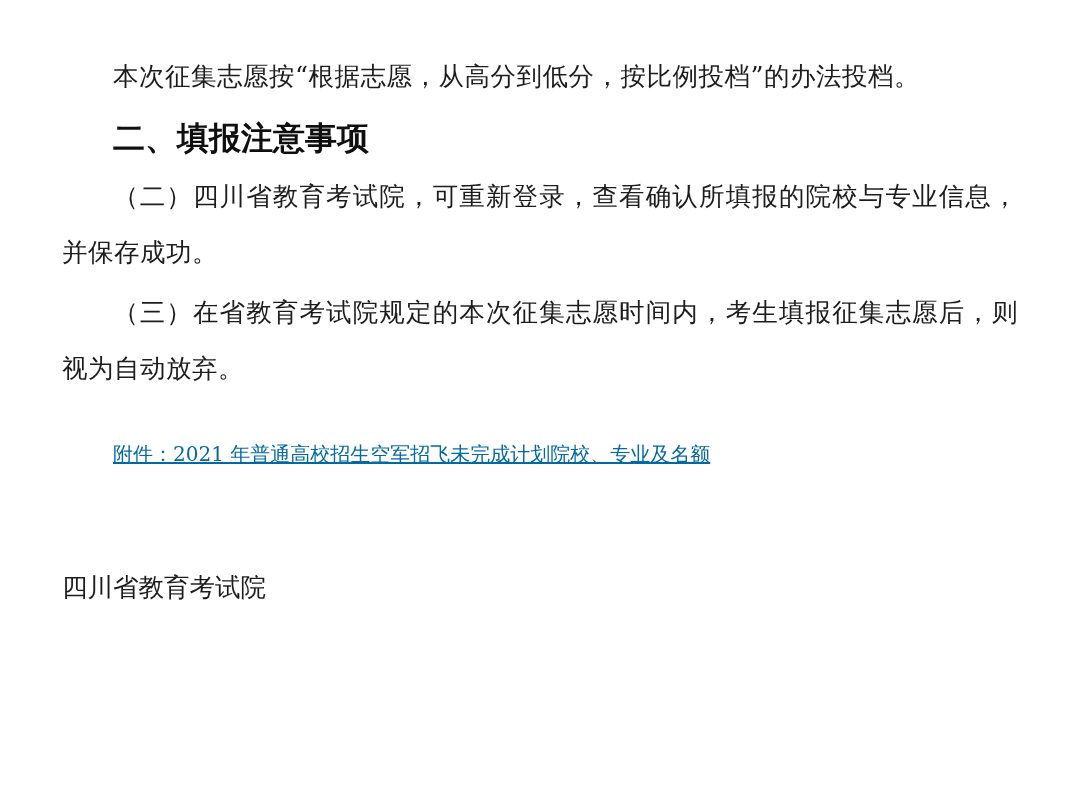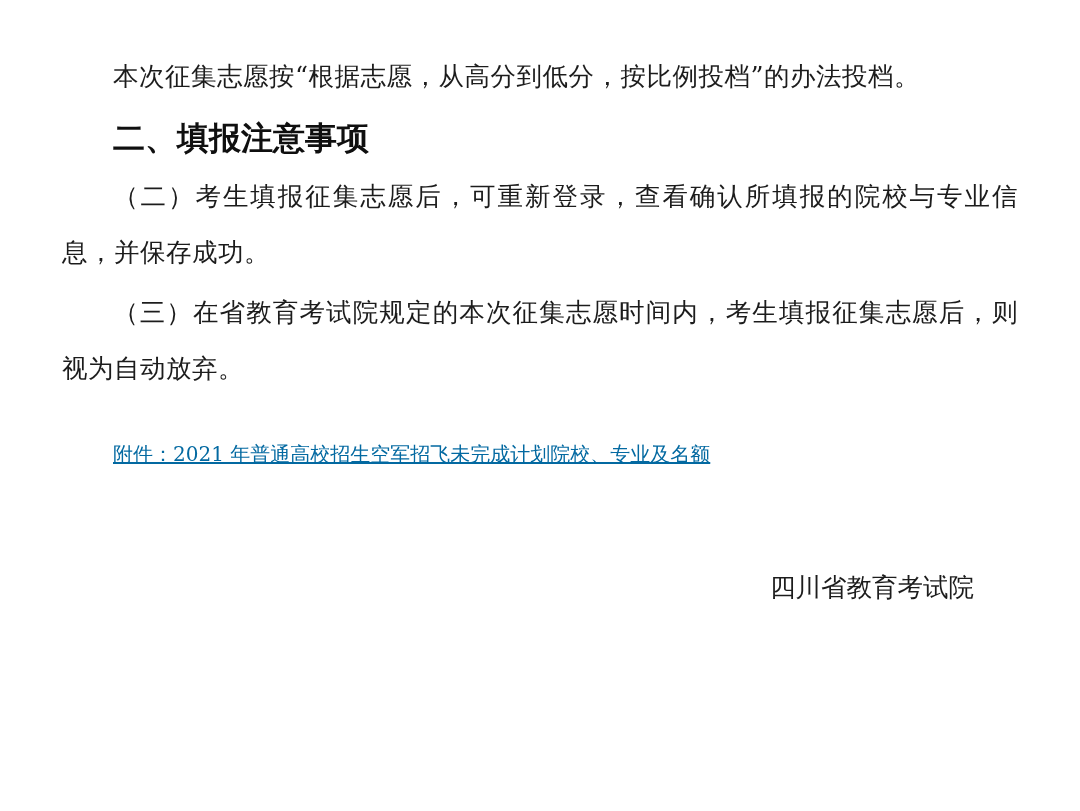--- a/index.html
+++ b/index.html
@@ -43,40 +43,40 @@
   .attachment {
     font-size: 20px;
     line-height: 56px;
     text-indent: 51px;
     margin: 30px 0 0 0;
     color: #0369a1;
     text-decoration: underline;
   }
   .signature-block {
     margin-top: 74px;
-    text-align: right;
+    text-align: left;
     padding-right: 44px;
   }
   .sig-line {
     font-size: 25.5px;
     line-height: 62px;
     color: #1c1c1c;
   }
 </style>
 </head>
 <body>
 
 <div class="page">
 
   <p class="para indent">本次征集志愿按“根据志愿，从高分到低分，按比例投档”的办法投档。</p>
 
   <h2 class="heading">二、填报注意事项</h2>
 
 
-  <p class="para indent">（二）考生填报征集志愿后，可重新登录，查看确认所填报的院校与专业信息，并保存成功。</p>
+  <p class="para indent">（二）四川省教育考试院，可重新登录，查看确认所填报的院校与专业信息，并保存成功。</p>
 
   <p class="para indent">（三）在省教育考试院规定的本次征集志愿时间内，考生填报征集志愿后，则视为自动放弃。</p>
 
   <p class="attachment">附件：2021 年普通高校招生空军招飞未完成计划院校、专业及名额</p>
 
   <div class="signature-block">
     <div class="sig-line">四川省教育考试院</div>
   </div>
 
 </div>

